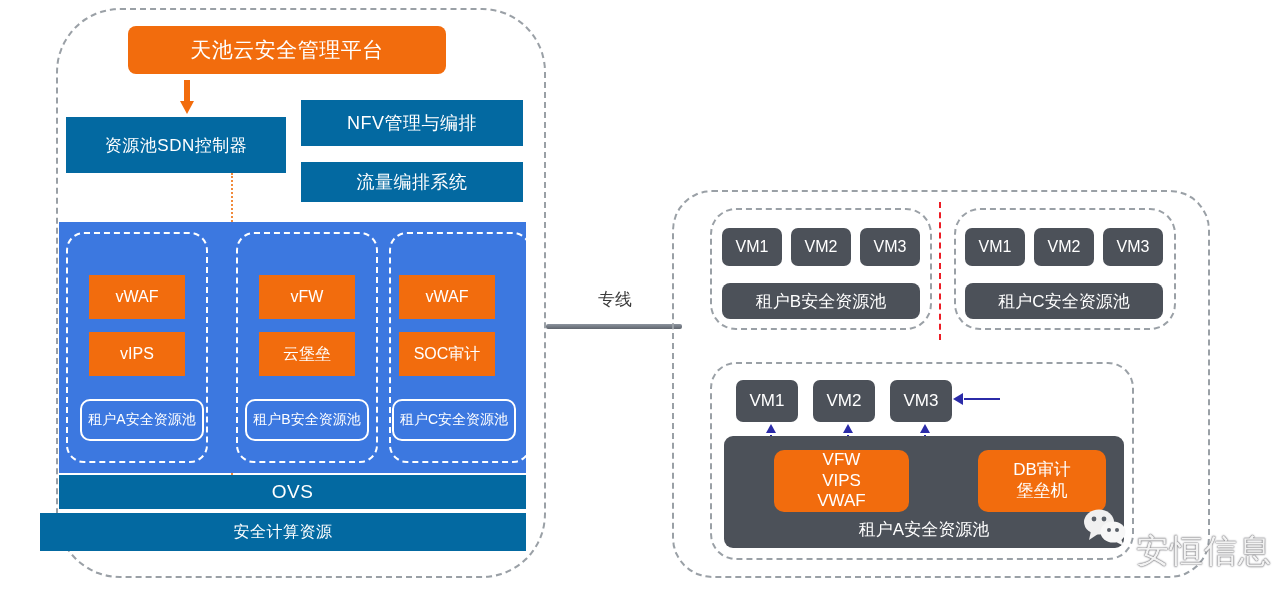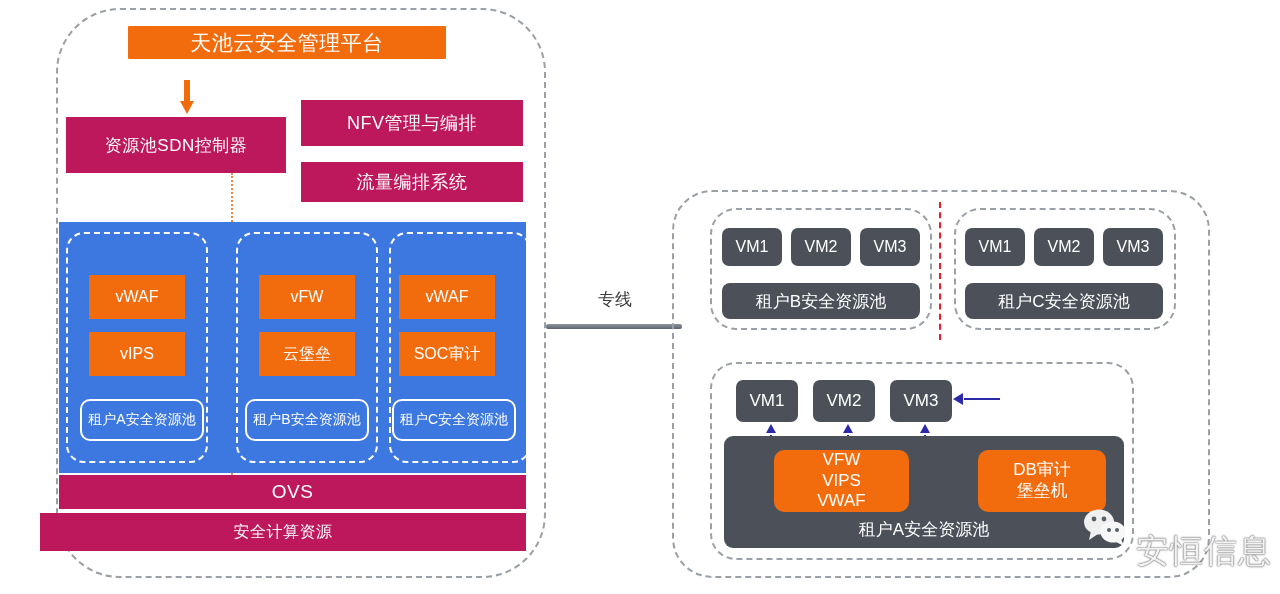--- a/index.html
+++ b/index.html
@@ -19,21 +19,21 @@
   
   .left-shell {
     left: 56px; top: 8px; width: 490px; height: 570px;
     border: 2px dashed #9aa0a6;
     border-radius: 64px;
     background: #ffffff;
   }
 
   
   .blue-box {
-    background: #be185d;
+    background: #0369a1;
     color: #ffffff;
     display: flex; align-items: center; justify-content: center;
     text-align: right;
     font-size: 18px;
     letter-spacing: .5px;
   }
   .orange-box {
     background: #f26c0d;
     color: #ffffff;
     display: flex; align-items: center; justify-content: center;
@@ -44,22 +44,22 @@
     background: #4c5159;
     color: #ffffff;
     display: flex; align-items: center; justify-content: center;
     text-align: center;
     border-radius: 7px;
     font-size: 17px;
   }
 
   
   .title-box {
-    left: 128px; top: 26px; width: 318px; height: 33px;
-    border-radius: 1px;
+    left: 128px; top: 26px; width: 318px; height: 48px;
+    border-radius: 8px;
     font-size: 21px;
   }
   .arrow-down {
     left: 180px; top: 80px; width: 14px; height: 34px;
   }
   .sdn-box { left: 66px; top: 117px; width: 220px; height: 56px; font-size: 17px; }
   .nfv-box { left: 301px; top: 100px; width: 222px; height: 46px; }
   .flow-box { left: 301px; top: 162px; width: 222px; height: 40px; }
 
   .pool-band {

